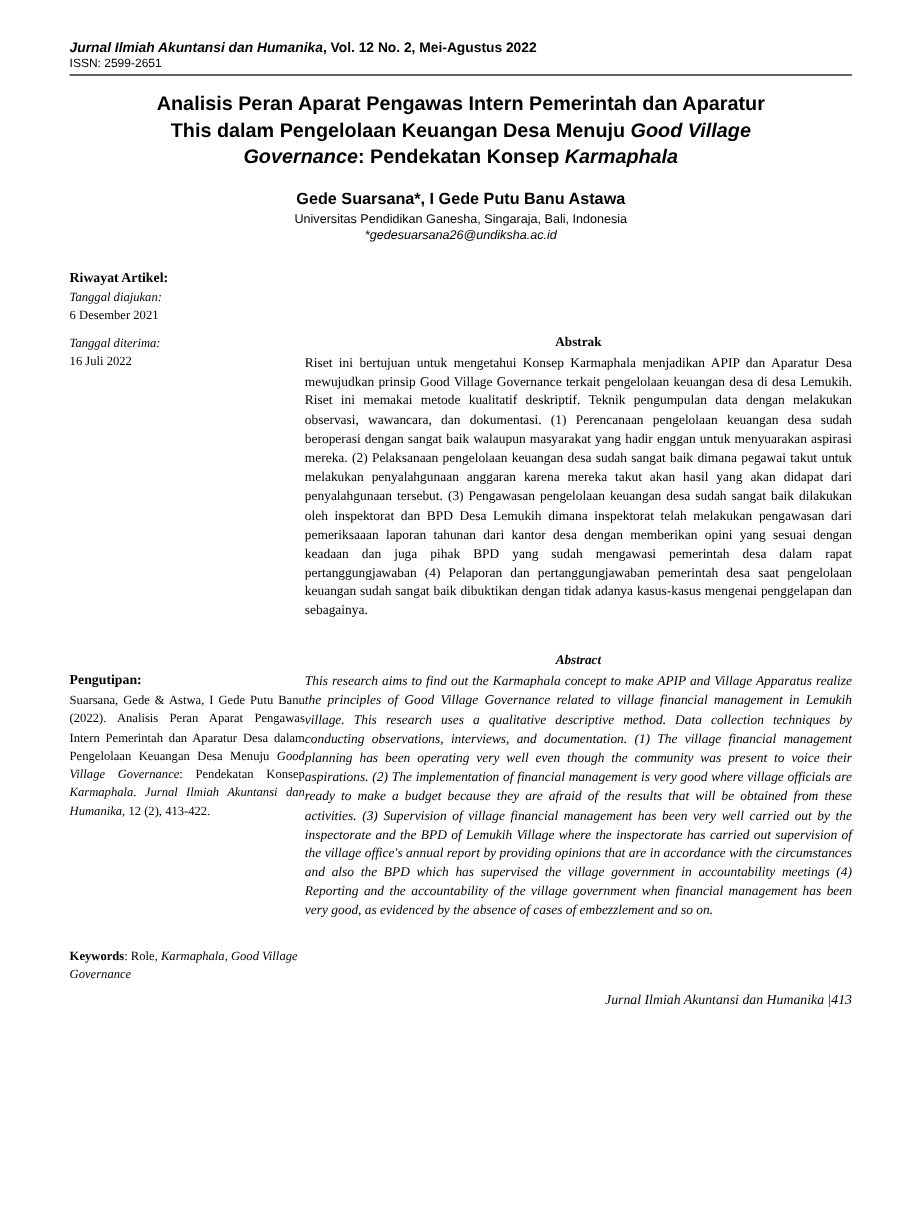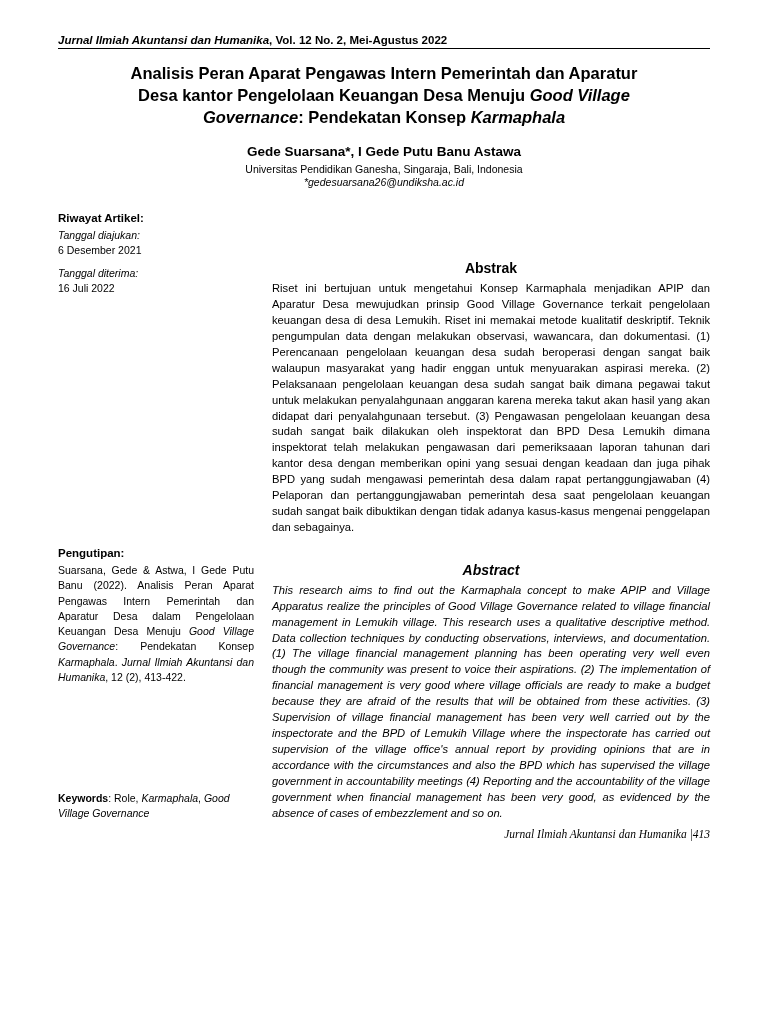--- a/index.html
+++ b/index.html
@@ -70,22 +70,22 @@
   .email {
     text-align: center;
     font-size: 10.5px;
     margin-bottom: 24px;
     font-style: italic;
   }
 
   
   .cols {
     display: flex;
-    gap: 18px;
-    align-items: flex-end;
+    align-items: center;
+    font-family: Liberation Serif, serif;
   }
   .colL { width: 196px; flex: 0 0 196px; }
   .colR { flex: 1 1 auto; }
 
   .blk-title {
     font-size: 11.5px;
     font-weight: bold;
     margin-bottom: 4px;
   }
   .hist-item {
@@ -108,21 +108,21 @@
 
   .cite-blk {
     font-size: 10.5px;
     line-height: 1.45;
     text-align: justify;
   }
   .cite-blk .ital { font-style: italic; }
 
   .abs-head {
     text-align: center;
-    font-size: 14px;
+    font-size: 11px;
     font-weight: bold;
     margin-bottom: 5px;
   }
   .abs-head.ital { font-style: italic; }
   .abs-body {
     font-size: 11.2px;
     line-height: 1.42;
     text-align: justify;
   }
   .abs-body.ital { font-style: italic; }
@@ -141,25 +141,26 @@
   }
 </style>
 </head>
 <body>
 
 <div class="page">
 
   <div class="runhead">
     <span>Jurnal Ilmiah Akuntansi dan Humanika</span><span class="nonital">, Vol. 12 No. 2, Mei-Agustus 2022</span>
   </div>
+  <div class="issn">ISSN: 2599-2651</div>
   <div class="rule"></div>
 
   <div class="title">
     <span>Analisis Peran Aparat Pengawas Intern Pemerintah dan Aparatur</span><br>
-    <span>Desa kantor Pengelolaan Keuangan Desa Menuju </span><span class="ital">Good Village</span><br>
+    <span>This dalam Pengelolaan Keuangan Desa Menuju </span><span class="ital">Good Village</span><br>
     <span class="ital">Governance</span><span>: Pendekatan Konsep </span><span class="ital">Karmaphala</span>
   </div>
 
   <div class="authors">Gede Suarsana*, I Gede Putu Banu Astawa</div>
   <div class="affil">Universitas Pendidikan Ganesha, Singaraja, Bali, Indonesia</div>
   <div class="email">*gedesuarsana26@undiksha.ac.id</div>
 
   <div class="cols">
 
     <div class="colL">

